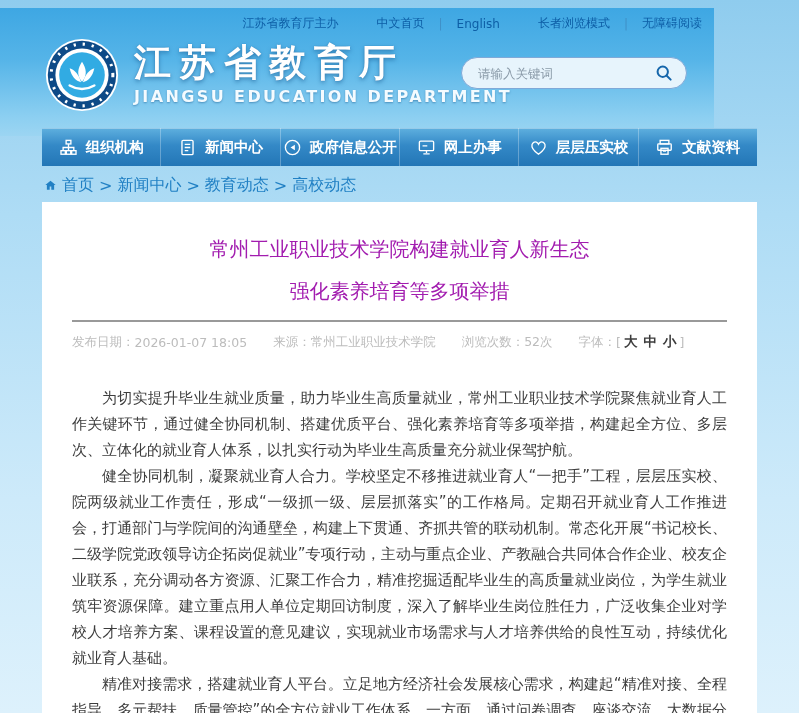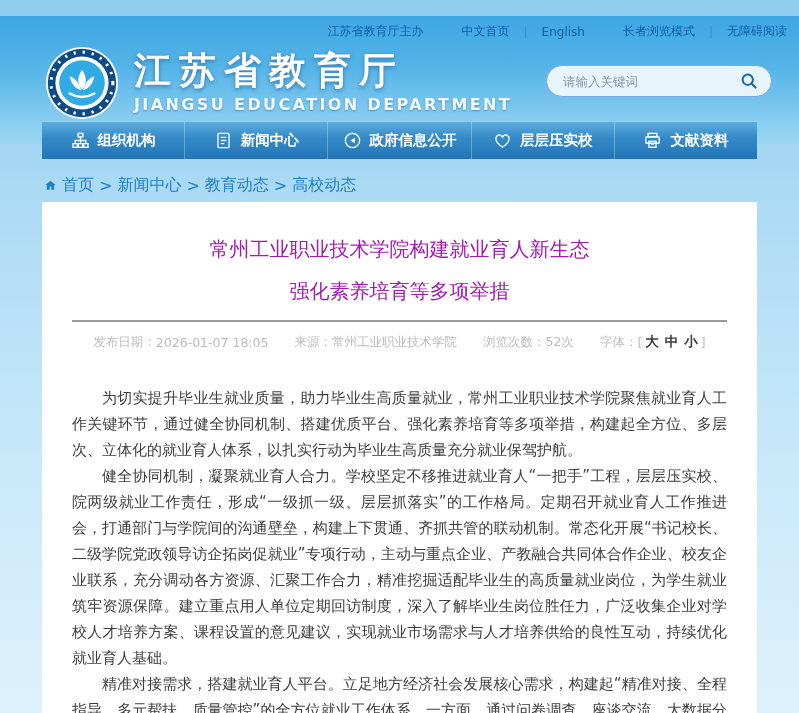--- a/index.html
+++ b/index.html
@@ -1,21 +1,21 @@
 <!DOCTYPE html>
 <html><head>
 <meta charset="utf-8">
 <style>
   html,body{margin:0;padding:0;width:799px;height:713px;overflow:hidden;
     font-family:"DejaVu Sans","Liberation Sans",sans-serif;}
   body{position:relative;
     background:linear-gradient(180deg,#8fccee 0%,#aedcf5 30%,#cdeafa 70%,#ddf1fc 100%);}
 
   
-  .header{position:absolute;top:16px;left:0;width:799px;height:128px;
+  .header{position:absolute;top:8px;left:0;width:714px;height:128px;
     background:linear-gradient(180deg,#3ea7e3 0%,#55b4e8 40%,#8ccfF1 85%,#9cd5f2 100%);}
   .topbar{position:absolute;top:7px;right:12px;display:flex;align-items:center;gap:14px;
     font-size:12px;color:#0d5ea6;}
   .topbar a{color:#0d5ea6;text-decoration:none;cursor:pointer;}
   .topbar .sep{color:#3f90c7;}
   .gapwide{width:10px;}
 
   .logo-row{position:absolute;left:44px;top:29px;display:flex;align-items:center;gap:14px;}
   .emblem{width:76px;height:76px;flex:0 0 auto;}
   .site-name{font-size:37px;font-weight:700;color:#ffffff;letter-spacing:8px;line-height:1.05;
@@ -24,41 +24,41 @@
     text-shadow:0 1px 2px rgba(20,85,140,.5);}
 
   .search{position:absolute;right:27px;top:49px;width:226px;height:32px;border-radius:17px;
     background:#e7f4fc;border:1px solid #7fa9d8;display:flex;align-items:center;padding:0 10px 0 14px;box-sizing:border-box;}
   .search input{flex:1;border:none;outline:none;background:transparent;font-size:12.5px;color:#333;
     font-family:"DejaVu Sans","Liberation Sans",sans-serif;}
   .search input::placeholder{color:#8a9aa8;}
   .search-btn{width:24px;height:24px;cursor:pointer;display:flex;align-items:center;justify-content:center;background:none;border:none;padding:0;}
 
   
-  .nav{position:absolute;left:42px;top:121px;width:715px;height:38px;display:flex;
+  .nav{position:absolute;left:42px;top:128px;width:715px;height:38px;display:flex;
     background:linear-gradient(180deg,#5fb0df 0%,#3489c7 45%,#2376b6 100%);
     box-shadow:inset 0 1px 0 rgba(255,255,255,.35);}
   .nav-item{flex:1;display:flex;align-items:center;justify-content:center;gap:8px;cursor:pointer;
     color:#fff;font-size:14.5px;font-weight:700;border-right:1px solid rgba(255,255,255,.28);}
   .nav-item:last-child{border-right:none;}
   .nav-item svg{flex:0 0 auto;}
 
   
   .breadcrumb{position:absolute;left:44px;top:175px;display:flex;align-items:center;gap:5px;
     font-size:16px;color:#2180c4;}
   .breadcrumb a{color:#2180c4;text-decoration:none;cursor:pointer;}
   .crumb-sep{color:#2180c4;}
 
   
   .card{position:absolute;left:42px;top:202px;width:715px;bottom:-40px;background:#ffffff;
     padding:0 30px;box-sizing:border-box;}
   .title{margin-top:33px;text-align:center;font-size:20px;font-weight:500;color:#a21caf;line-height:28px;}
   .title2{margin-top:14px;}
   .divider{margin-top:15px;border-top:2px solid #999999;height:0;}
-  .meta{margin-top:11px;display:flex;justify-content:center;align-items:center;gap:26px;
+  .meta{margin-top:11px;display:flex;align-items:center;gap:26px;
     font-size:12.5px;color:#bcbcbc;}
   .meta .grp{display:flex;align-items:center;}
   .font-size-links{color:#bcbcbc;}
   .font-size-links a{color:#3c3c3c;font-weight:700;margin:0 3px;cursor:pointer;text-decoration:none;font-size:13.5px;}
 
   .article-body{margin-top:34px;font-size:15px;line-height:26px;color:#3d3d3d;text-align:justify;}
   .article-body p{margin:0;text-indent:2em;}
 </style>
 </head>
 <body>
@@ -126,20 +126,27 @@
   </div>
   <div class="nav-item">
     <svg width="19" height="19" viewBox="0 0 24 24" fill="none" stroke="#fff" stroke-width="1.7">
       <circle cx="12" cy="12" r="9"></circle>
       <path d="M15 8.5 L9.5 12 L15 15.5 Z" fill="#fff" stroke="none"></path>
     </svg>
     <span>政府信息公开</span>
   </div>
   <div class="nav-item">
     <svg width="19" height="19" viewBox="0 0 24 24" fill="none" stroke="#fff" stroke-width="1.7">
+      <rect x="3" y="4" width="18" height="12" rx="1.5"></rect>
+      <path d="M12 16v3M8 20h8M7 10h6"></path>
+    </svg>
+    <span>网上办事</span>
+  </div>
+  <div class="nav-item">
+    <svg width="19" height="19" viewBox="0 0 24 24" fill="none" stroke="#fff" stroke-width="1.7">
       <path d="M12 20.5 C5 15.5 3 11.5 3.8 8.4 C4.5 5.8 7 4.2 9.3 5.2 C10.6 5.8 11.5 6.8 12 7.8 C12.5 6.8 13.4 5.8 14.7 5.2 C17 4.2 19.5 5.8 20.2 8.4 C21 11.5 19 15.5 12 20.5Z"></path>
     </svg>
     <span>层层压实校</span>
   </div>
   <div class="nav-item">
     <svg width="19" height="19" viewBox="0 0 24 24" fill="none" stroke="#fff" stroke-width="1.7">
       <rect x="6.5" y="3" width="11" height="4.5"></rect>
       <rect x="3.5" y="7.5" width="17" height="8" rx="1"></rect>
       <rect x="7.5" y="13" width="9" height="7.5"></rect>
       <path d="M10 16.5h4"></path>

